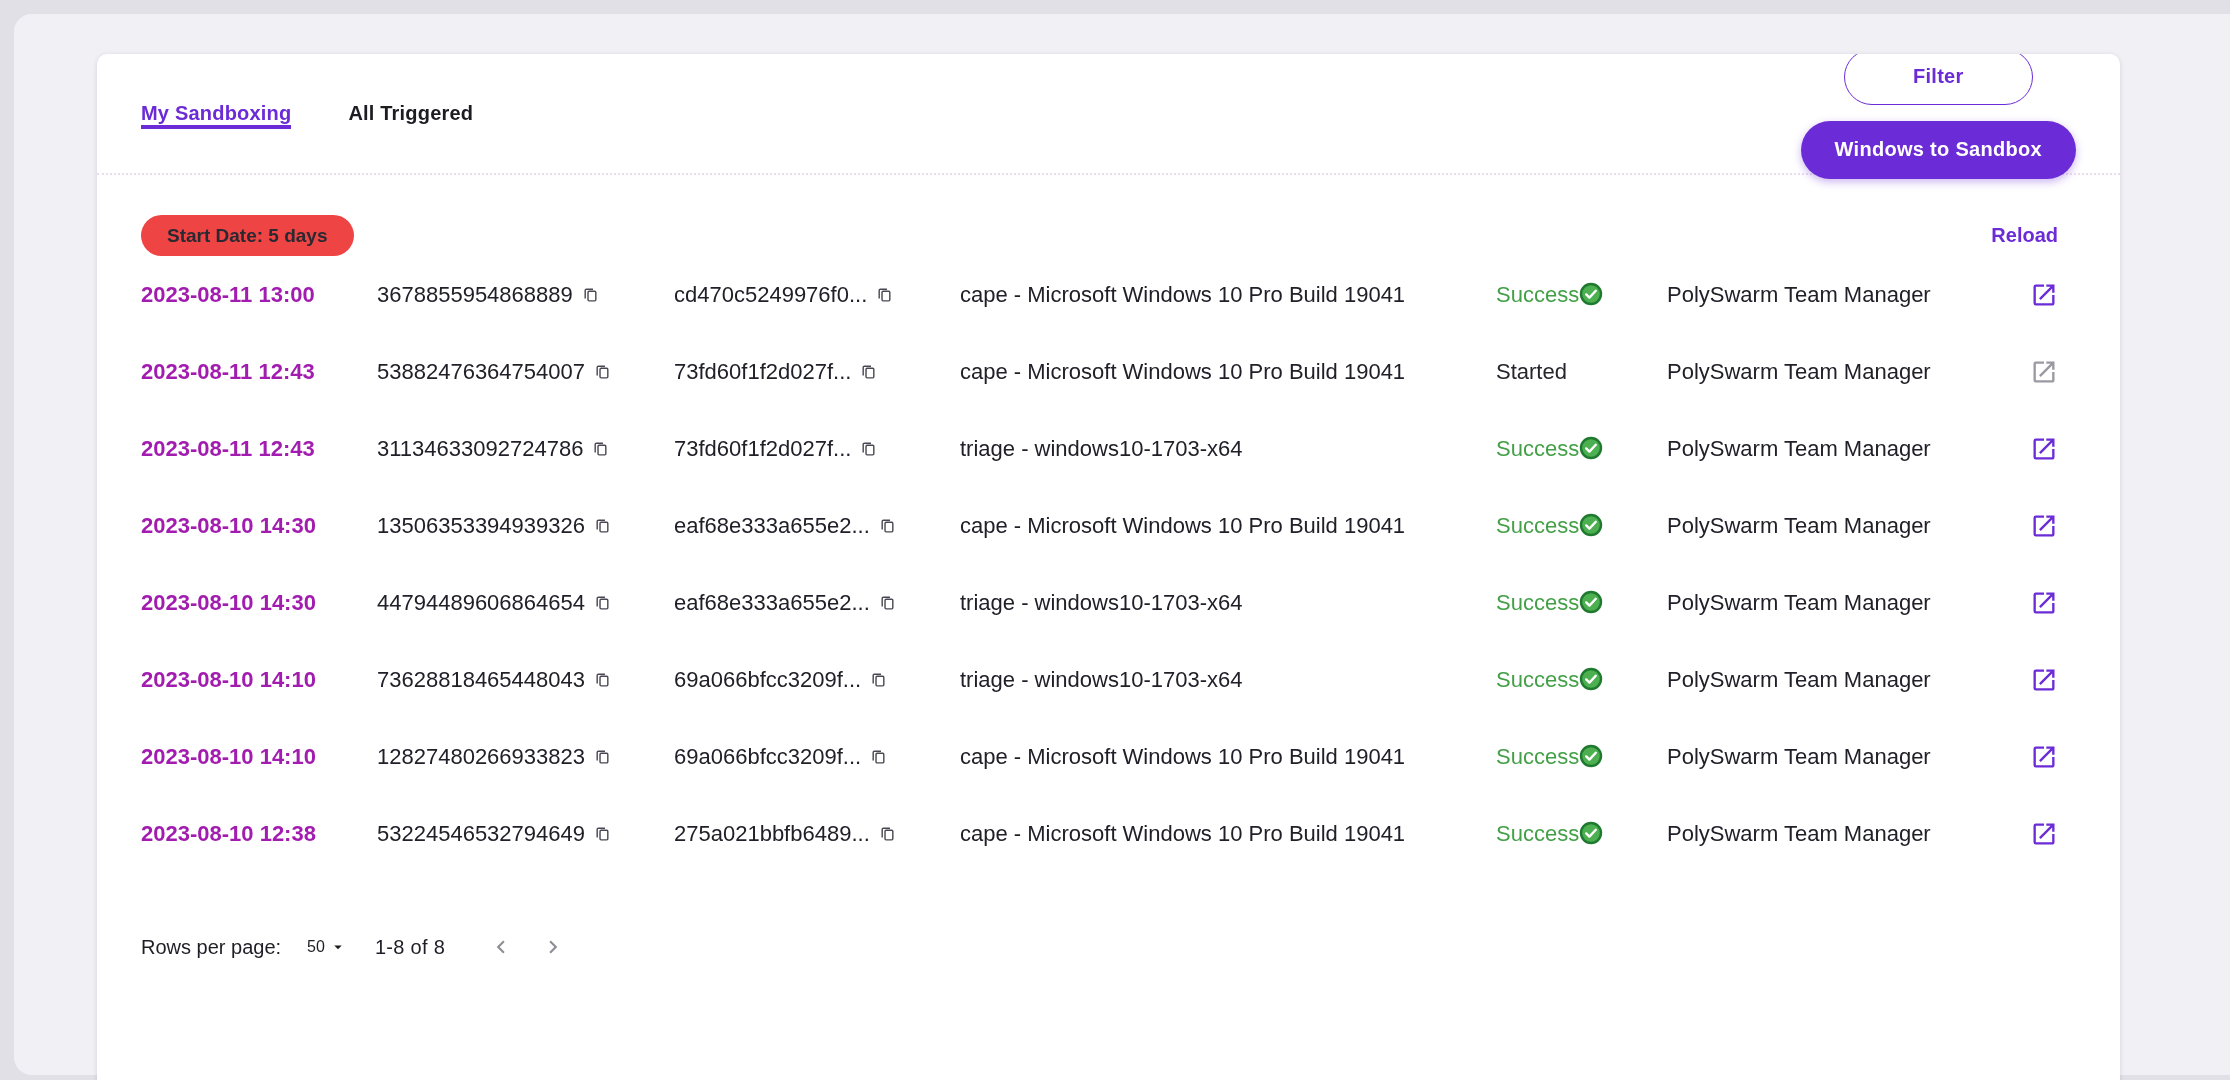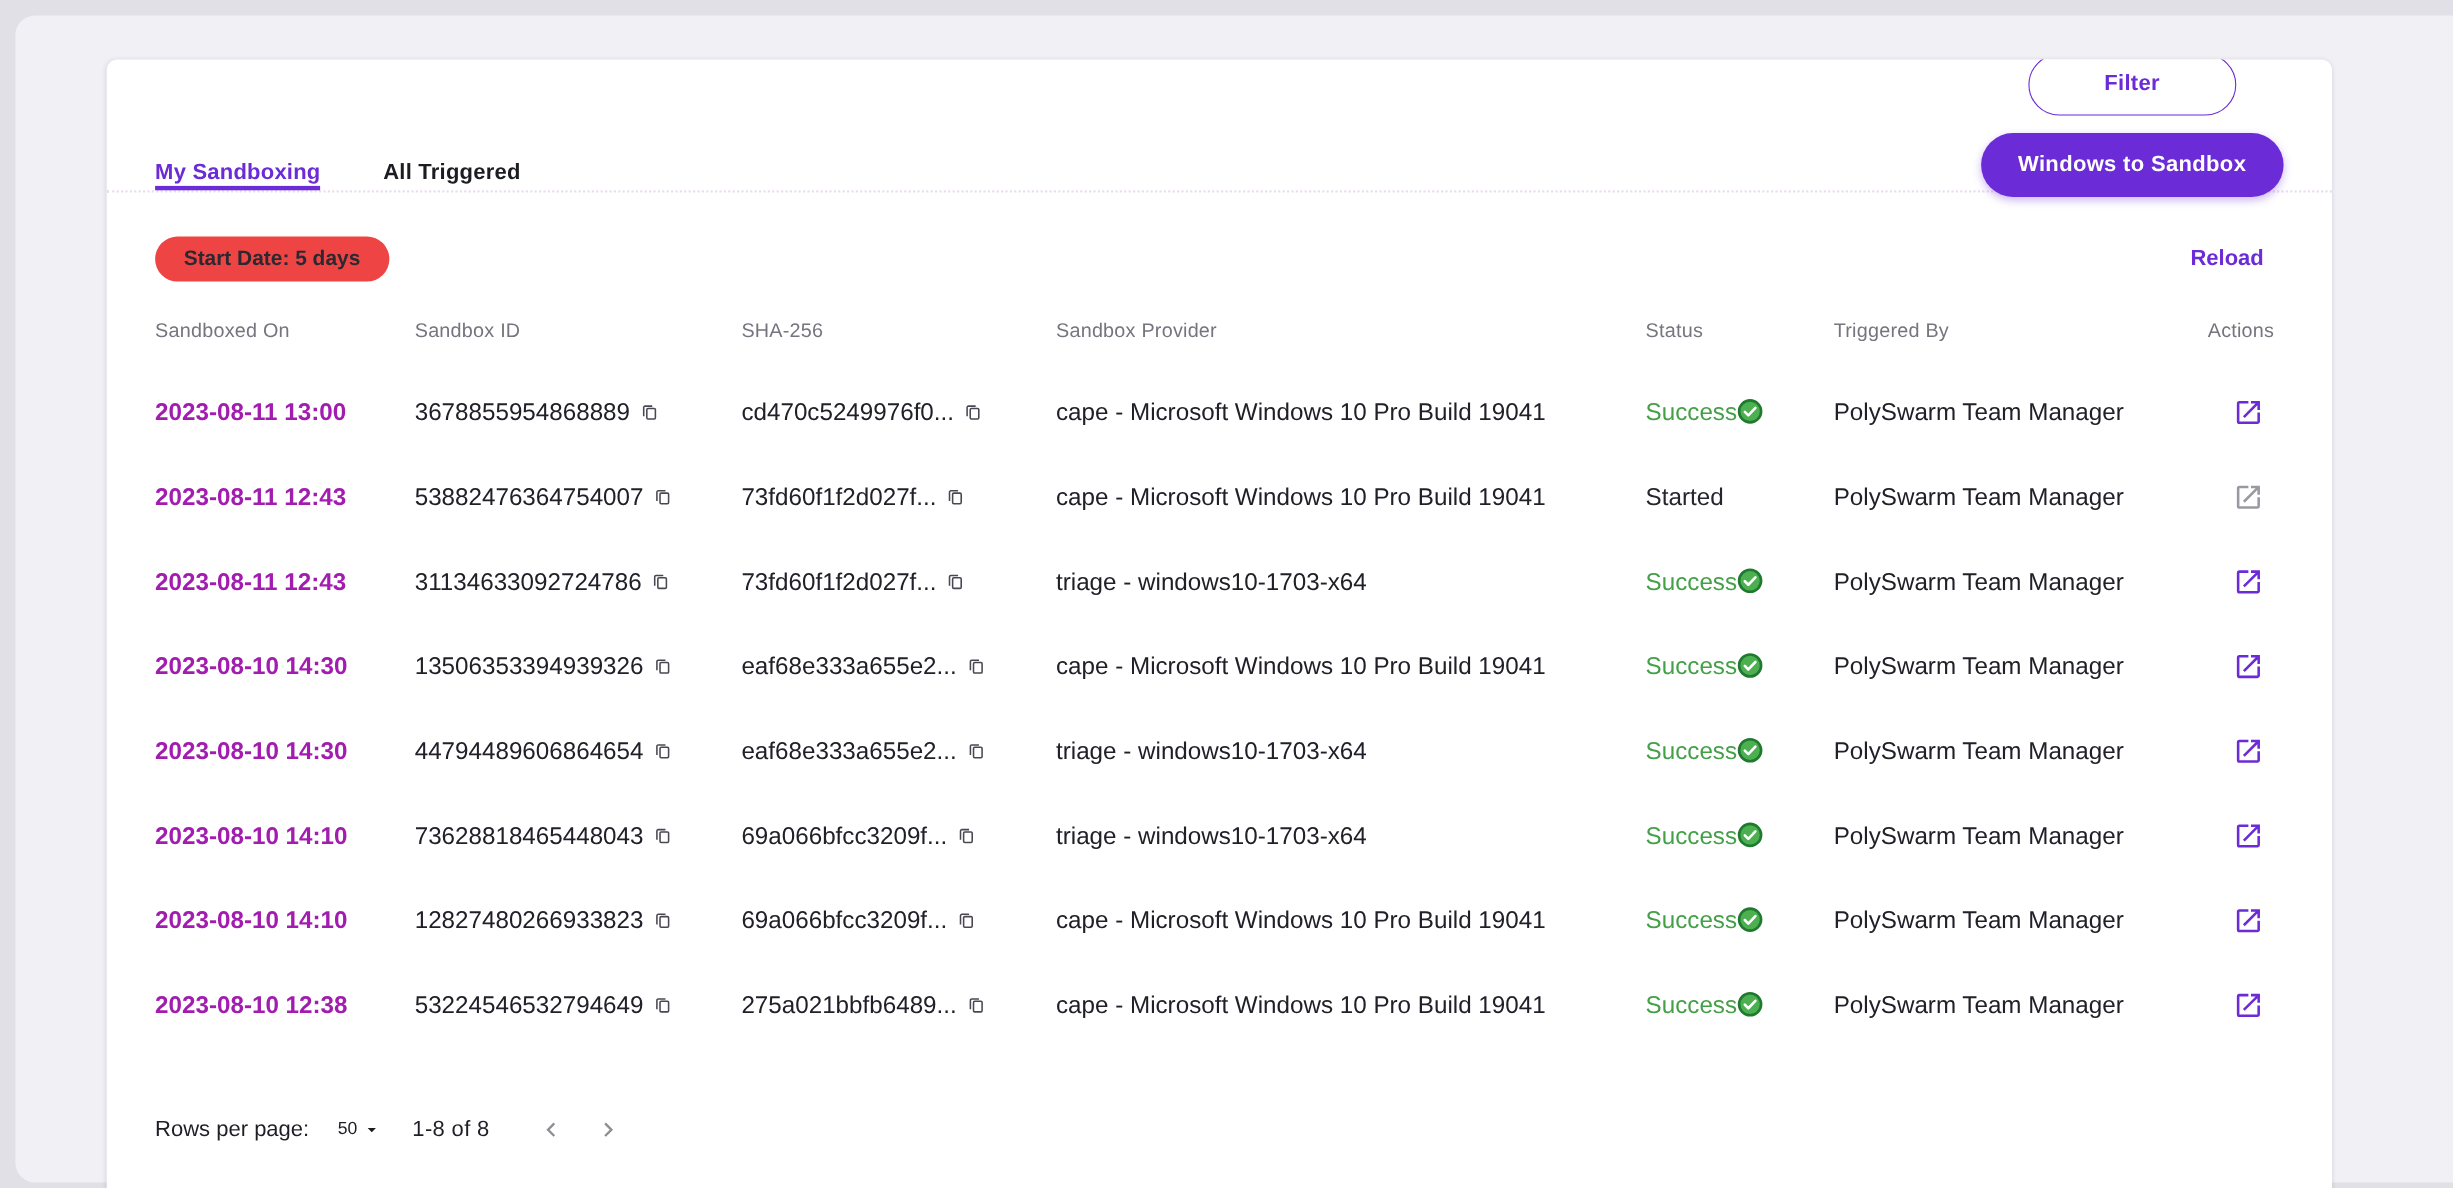--- a/index.html
+++ b/index.html
@@ -22,21 +22,21 @@
     box-shadow:0 1px 5px rgba(40,40,60,0.14);
     overflow:hidden;
   }
   
   .tabs-row {
     display:flex; align-items:center; justify-content:space-between;
     padding:0 44px;
     border-bottom:2px dotted #ecdcf0;
     height:121px;
   }
-  .tabs { display:flex; align-items:flex-end; height:100%; }
+  .tabs { display:flex; align-items:center; height:100%; }
   .tab {
     display:flex; align-items:center;
     font-size:20px; font-weight:700; letter-spacing:0.2px;
     cursor:pointer; margin-right:57px;
     border-bottom:4px solid transparent;
     padding-top:4px;
   }
   .tab.active { color:var(--accent); border-bottom-color:var(--accent); }
   .tab.inactive { color:#1d1c23; }
   .top-actions { display:flex; align-items:center; gap:16px;flex-direction:column; }
@@ -133,29 +133,20 @@
         <button class="btn-filter">Filter</button>
         <button class="btn-submit">Windows to Sandbox</button>
       </div>
     </div>
 
     <div class="filter-bar">
       <div class="chip">Start Date: 5 days</div>
       <div class="reload">Reload</div>
     </div>
 
-    <div class="thead">
-      <div class="th">Sandboxed On</div>
-      <div class="th">Sandbox ID</div>
-      <div class="th">SHA-256</div>
-      <div class="th">Sandbox Provider</div>
-      <div class="th">Status</div>
-      <div class="th">Triggered By</div>
-      <div class="th right">Actions</div>
-    </div>
 
     <div id="tbody">
         <div class="tr">
         <div class="td date">2023-08-11 13:00</div>
         <div class="td cell-with-copy">
           <span>3678855954868889</span>
           <span class="copy-btn">
               <svg width="17" height="19" viewBox="0 0 24 24" fill="none" stroke="currentColor" stroke-width="2">
     <rect x="8.5" y="7.5" width="11" height="13.5" rx="1.5"></rect>
     <path d="M15.5 4.5H6.3A1.8 1.8 0 0 0 4.5 6.3v11.2"></path>

